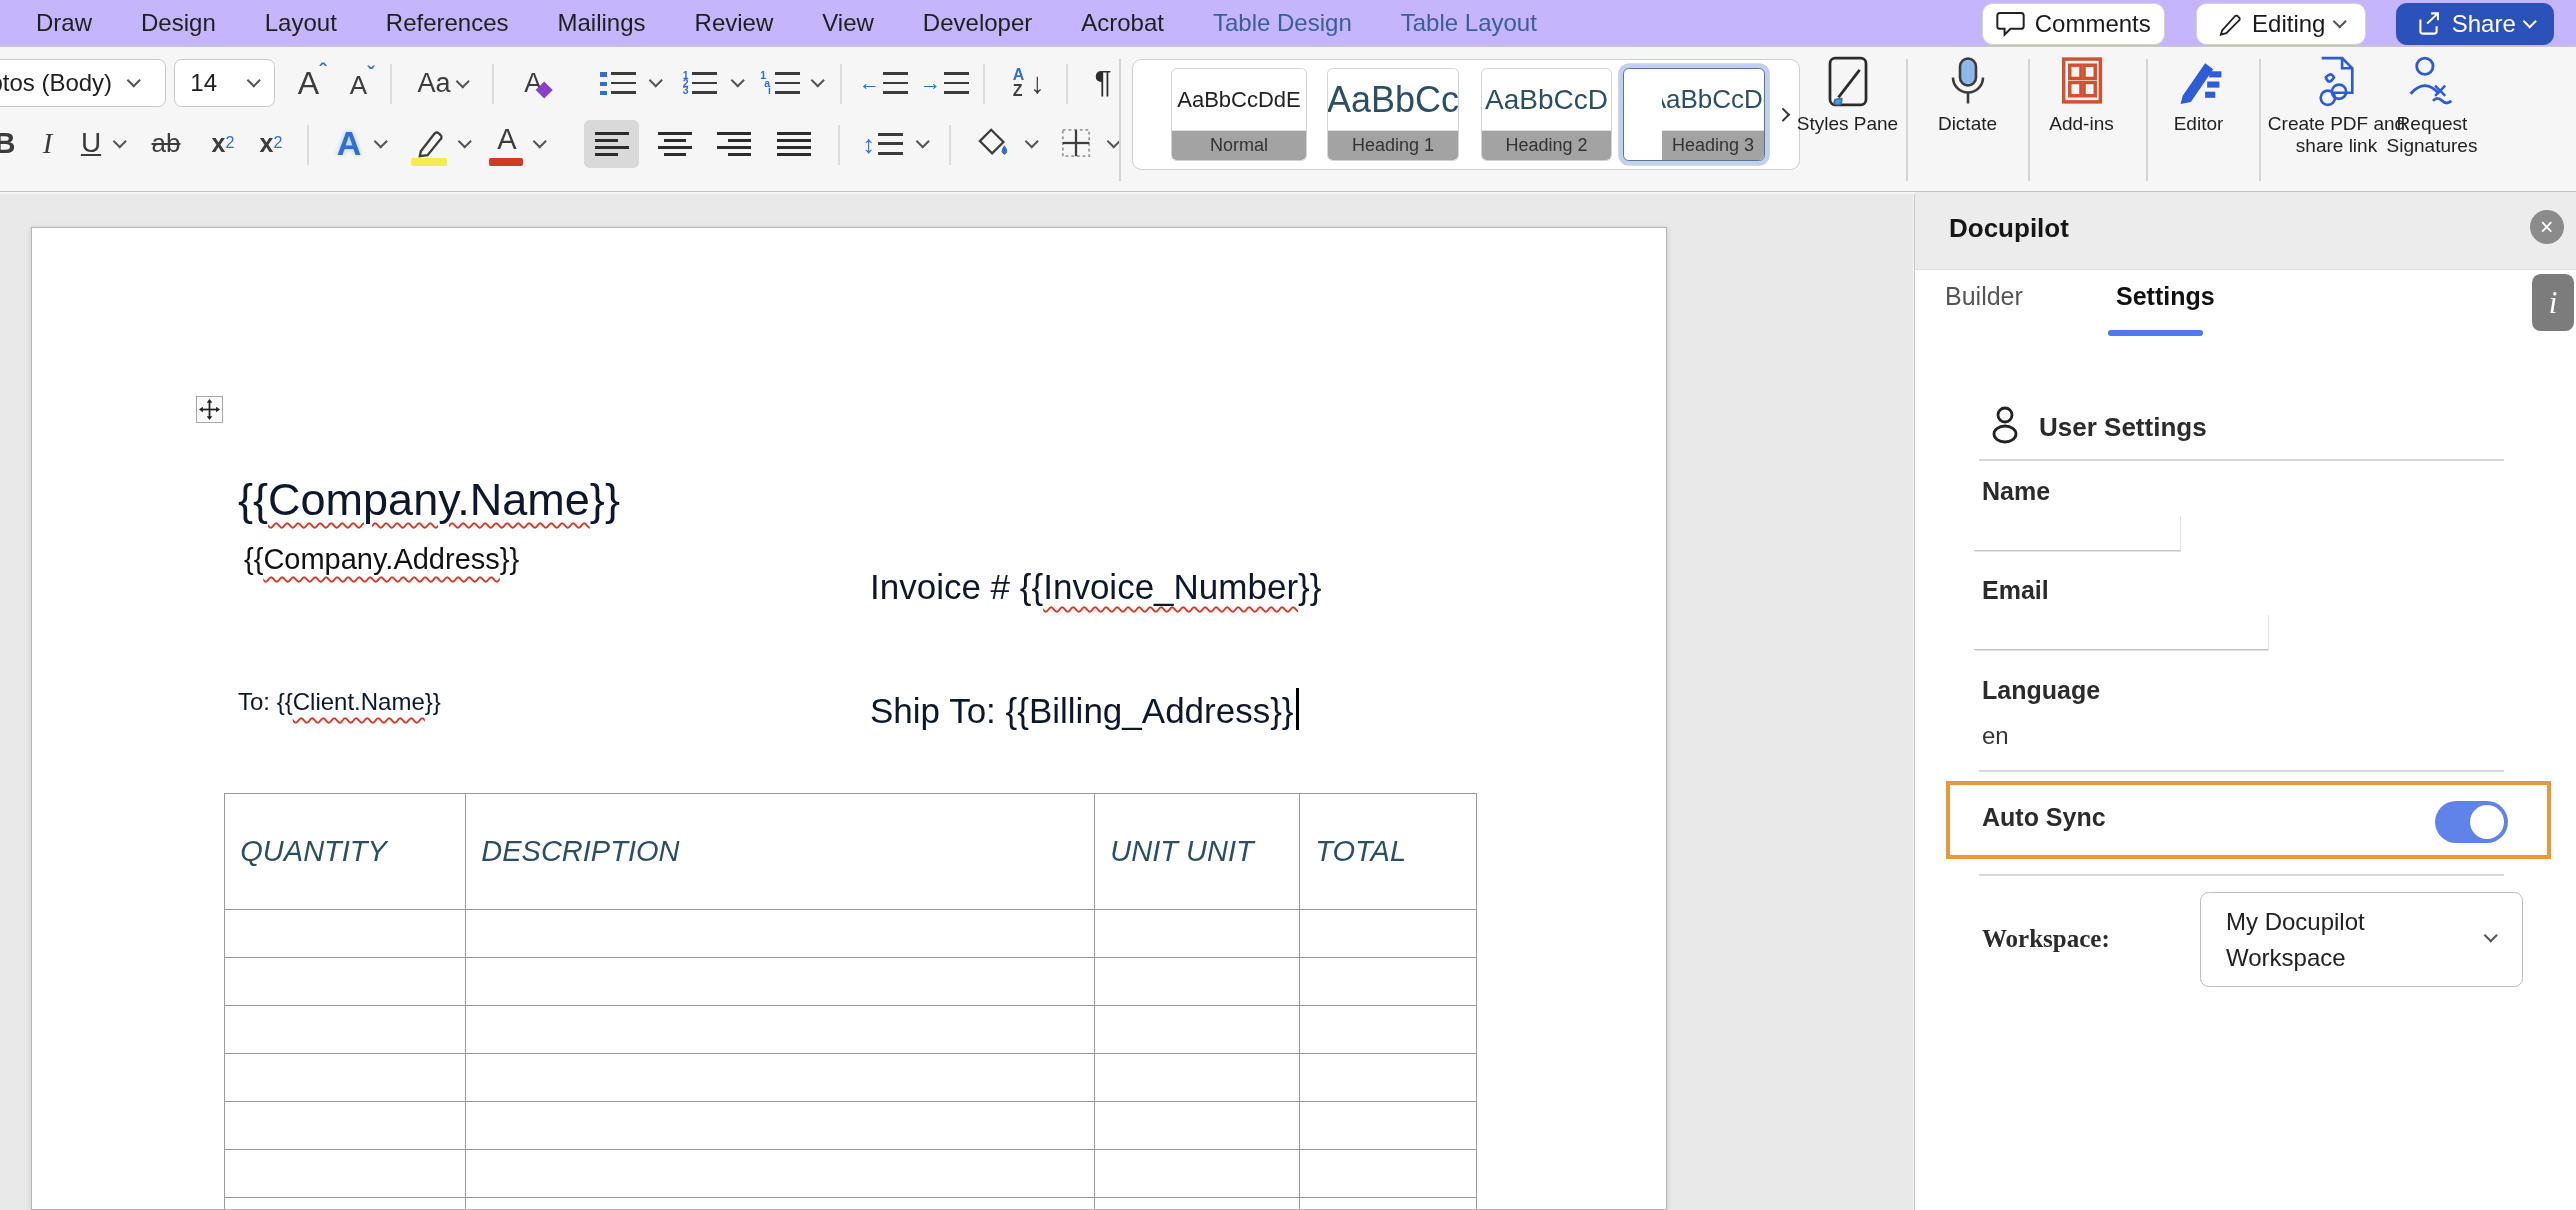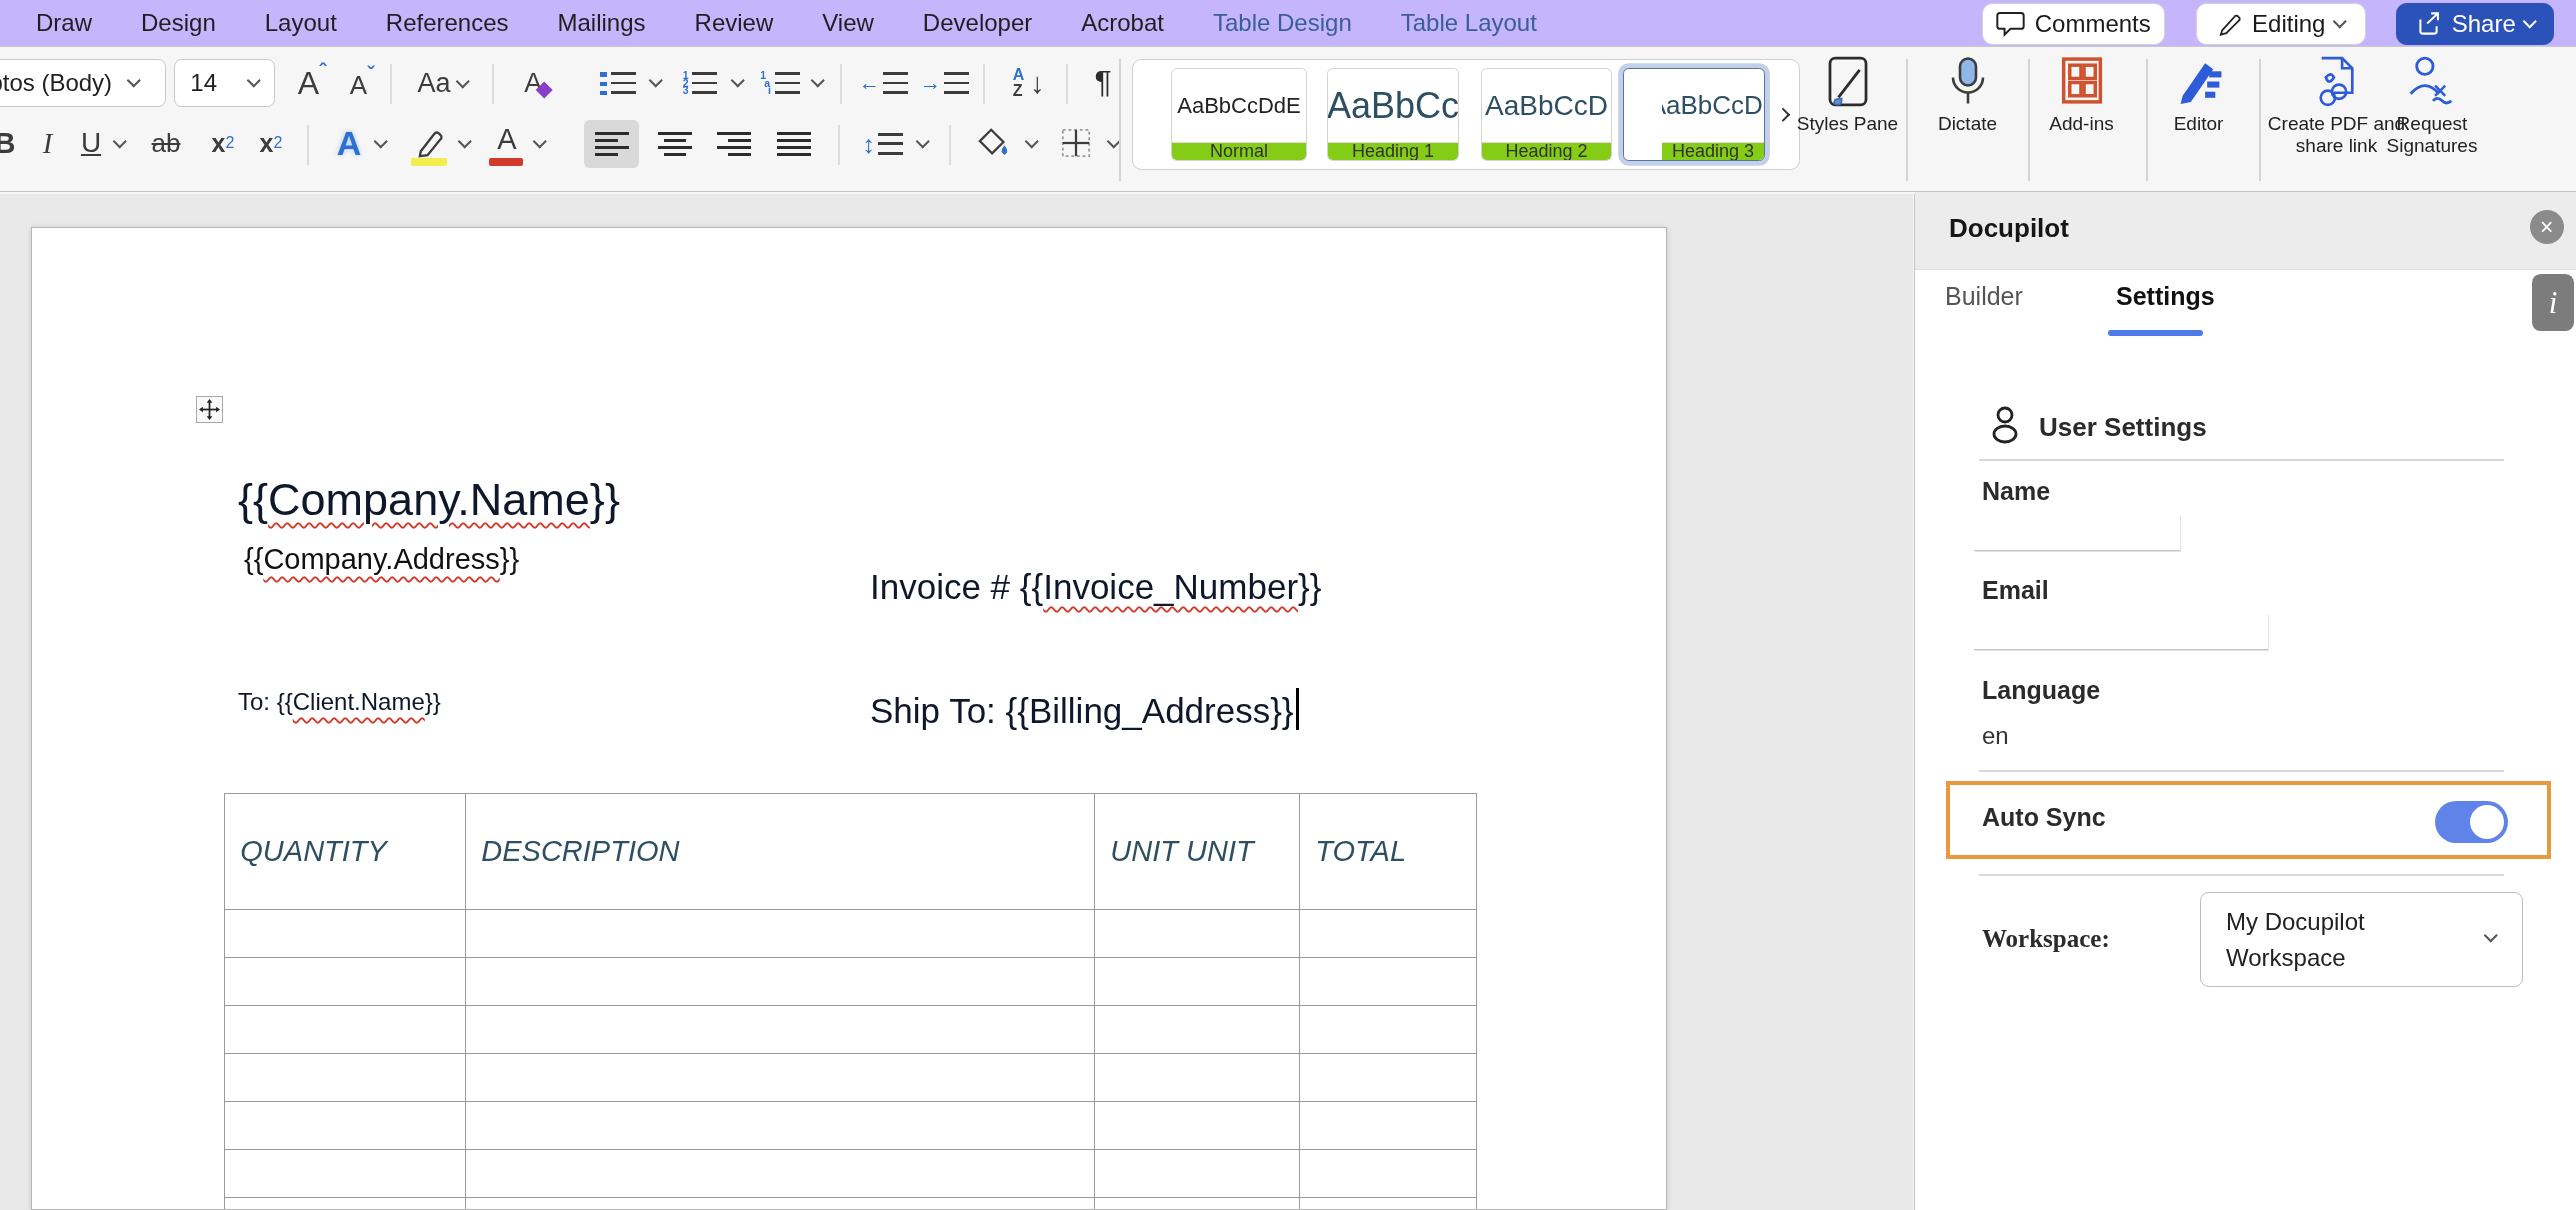--- a/index.html
+++ b/index.html
@@ -26,21 +26,21 @@
   .blue { color:#2f6fd0; }
   .underbar { position:absolute; left:3.8px; bottom:1.9px; height:8.6px; border-radius:1.9px; }
   .selbg { background:#d9d9d9; border-radius:5.7px; }
   .bars { display:inline-block; width:25px; height:23px; background:repeating-linear-gradient(to bottom, #3c3c3c 0 2.9px, transparent 2.9px 9.5px); }
   .minicol { display:inline-flex; flex-direction:column; font-size:10.5px; line-height:7.6px; color:#2f6fd0; margin-right:3.8px; font-weight:bold; }
 
   
   .gallery { position:absolute; left:1132px; top:11.5px; width:668px; height:111px; background:#fff; border:1.4px solid #cfcfcf; border-radius:9.5px; }
   .gcard { position:absolute; top:8.6px; height:93px; background:#fff; border:1.4px solid #d3d3d3; border-radius:5.7px; overflow:hidden; display:flex; flex-direction:column; }
   .gcard .sample { flex:1; display:flex; align-items:center; justify-content:center; color:#2d4f63; white-space:nowrap; overflow:hidden; }
-  .gcard .glabel { height:18px; background:#84cc16; border-top:1.4px solid #e0e0e0; font-size:18px; color:#333; display:flex; align-items:center; justify-content:center; }
+  .gcard .glabel { height:30px; background:#a3a3a3; border-top:1.4px solid #e0e0e0; font-size:18px; color:#333; display:flex; align-items:center; justify-content:center; }
   .gcard.selected { border:1.9px solid #54759e; box-shadow:0 0 0 4.8px #c3d0ea; }
 
   .bigbtn { position:absolute; top:7.6px; display:flex; flex-direction:column; align-items:center; gap:5.7px; color:#222; }
   .bigbtn .lbl { font-size:19px; line-height:22px; text-align:center; }
 
   
   .docarea { position:absolute; left:0; top:194px; width:1913px; height:1017px; background:#e9e9e9; }
   .page { position:absolute; left:31px; top:33px; width:1636px; height:983px; background:#fff; border:1.4px solid #b5b5b5; box-shadow:0 1px 5.7px rgba(0,0,0,0.14); overflow:hidden; }
   .teal { color:#0f172a; }
   .squig { text-decoration-line:underline; text-decoration-style:wavy; text-decoration-color:#d23b2a; text-decoration-thickness:1.9px; text-underline-offset:6.7px; }

